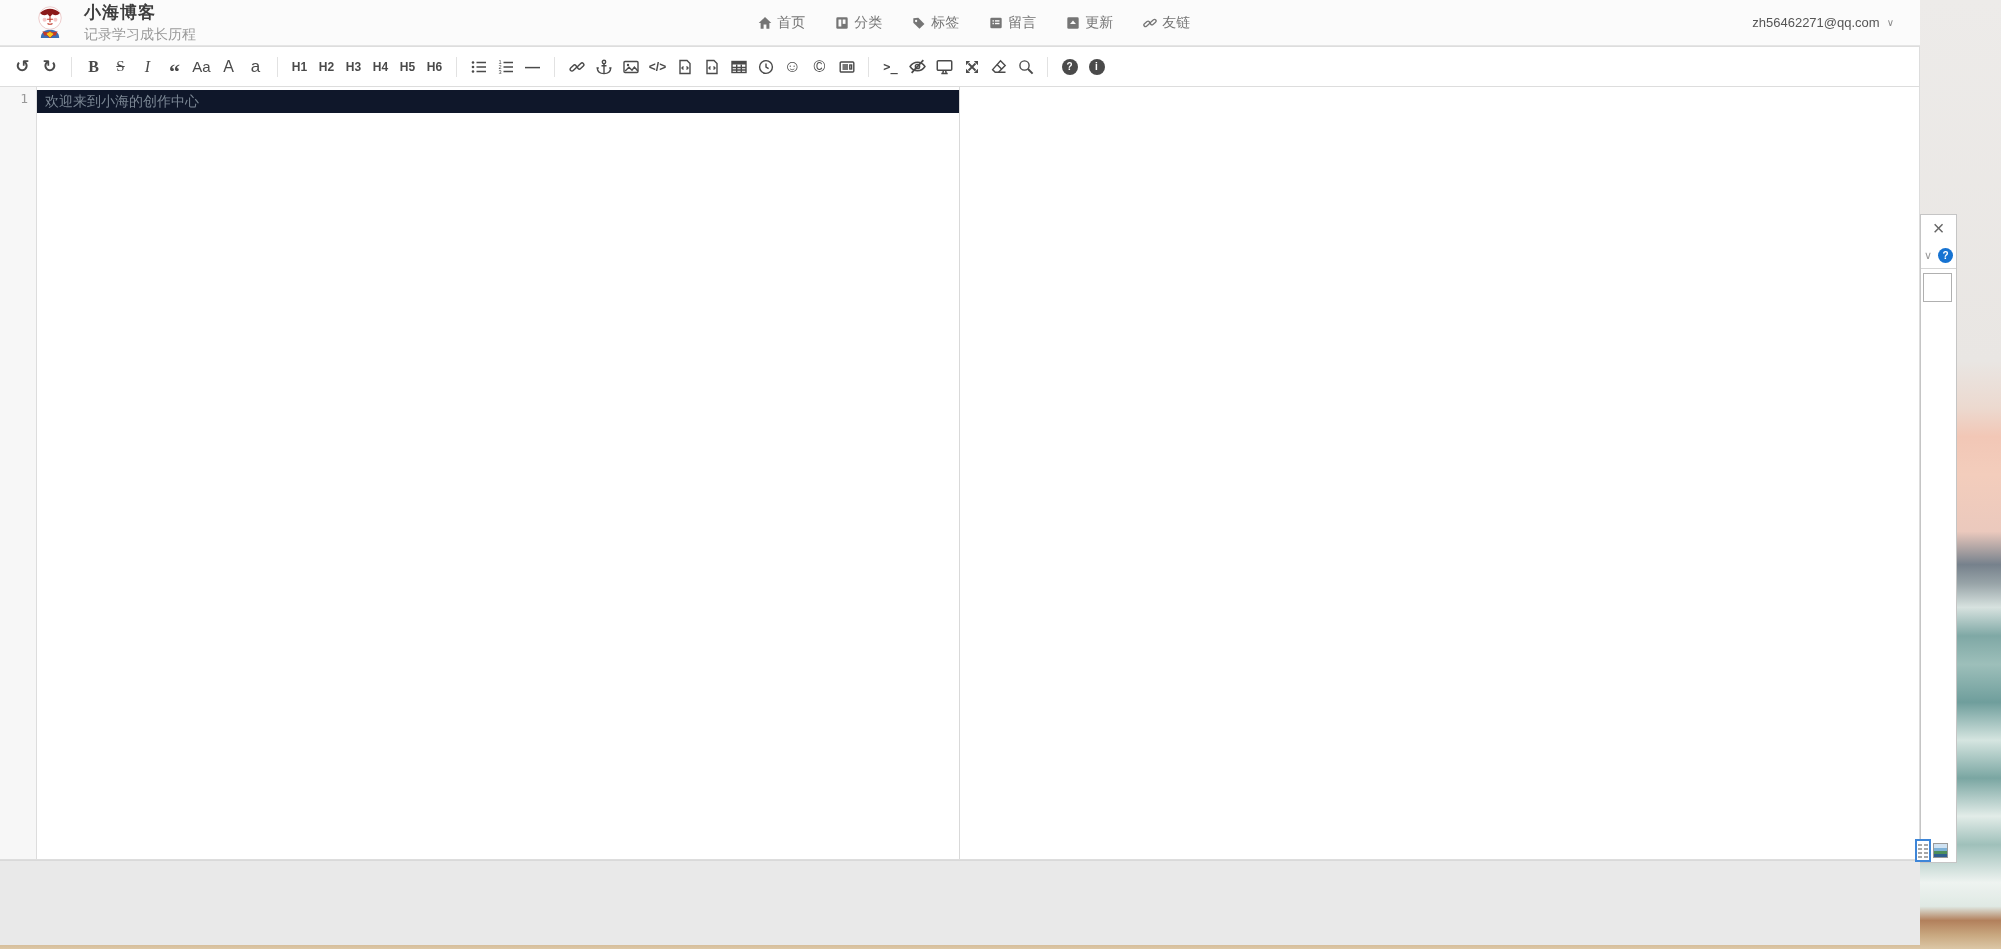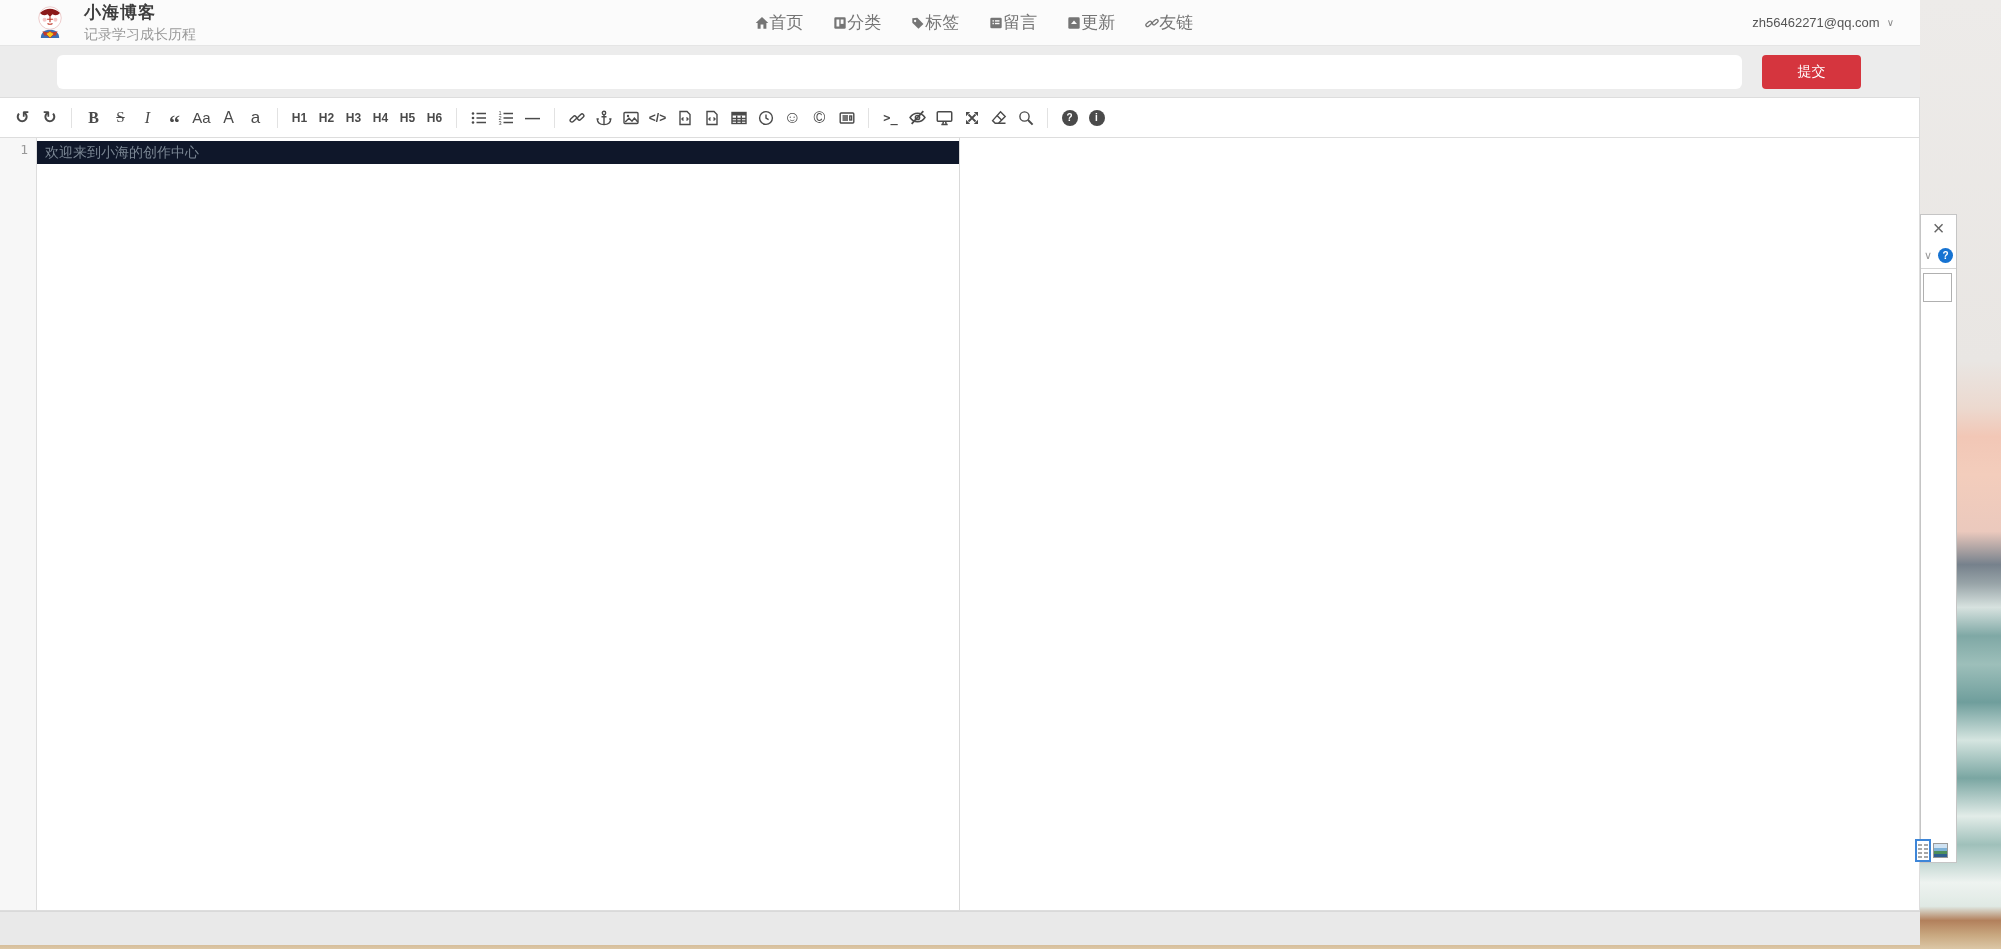--- a/index.html
+++ b/index.html
@@ -15,21 +15,21 @@
   }
   .main { position:absolute; left:0; top:0; width:1920px; height:945px; display:flex; flex-direction:column;border-radius:13px; }
 
   
   .hdr { height:46px; background:#fbfbfb; border-bottom:1px solid #e5e5e5; display:flex; align-items:center; padding-left:30px; }
   .brand { display:flex; align-items:center; gap:14px; }
   .avatar { width:40px; height:40px; cursor:pointer; }
   .site-title { font-size:17px; font-weight:bold; color:#3d3d3d; letter-spacing:1px; cursor:pointer; }
   .site-subtitle { font-size:14px; color:#9a9a9a; margin-top:2px; }
   .nav { display:flex; gap:30px; margin-left:auto; }
-  .nav-item { display:flex; align-items:center; font-size:17px; color:#757575; cursor:pointer; text-decoration:none; }
+  .nav-item { display:flex; align-items:center; gap:5px; font-size:14px; color:#757575; cursor:pointer; text-decoration:none; }
   .nav-item svg { display:block; }
   .user { margin-left:auto; margin-right:26px; display:flex; align-items:center; gap:7px; font-size:13px; color:#555; cursor:pointer; }
   .chev { font-size:10px; color:#888; }
 
   
   .title-row { height:51px; background:#ececec; display:flex; align-items:center; padding-left:57px; }
   .title-input { width:1685px; height:34px; border:none; border-radius:6px; background:#fff; padding:0 12px; font-size:14px; outline:none; }
   .submit { margin-left:20px; width:99px; height:34px; background:#d5353e; color:#fff; border:none; border-radius:4px; font-size:14px; cursor:pointer; }
 
   
@@ -158,24 +158,20 @@
         <span>友链</span>
       </a>
     </nav>
 
     <div class="user">
       <span>zh56462271@qq.com</span>
       <span class="chev">∨</span>
     </div>
   </header>
 
-  <div class="title-row">
-    <input class="title-input" value="" style="">
-    <button class="submit">提交</button>
-  </div>
 
   <div class="editormd">
     <div class="toolbar">
       <button class="tb g-undo">↺</button>
       <button class="tb g-redo">↻</button>
       <span class="sep"></span>
       <button class="tb g-bold">B</button>
       <button class="tb g-del">S</button>
       <button class="tb g-italic">I</button>
       <button class="tb g-quote">“</button>

